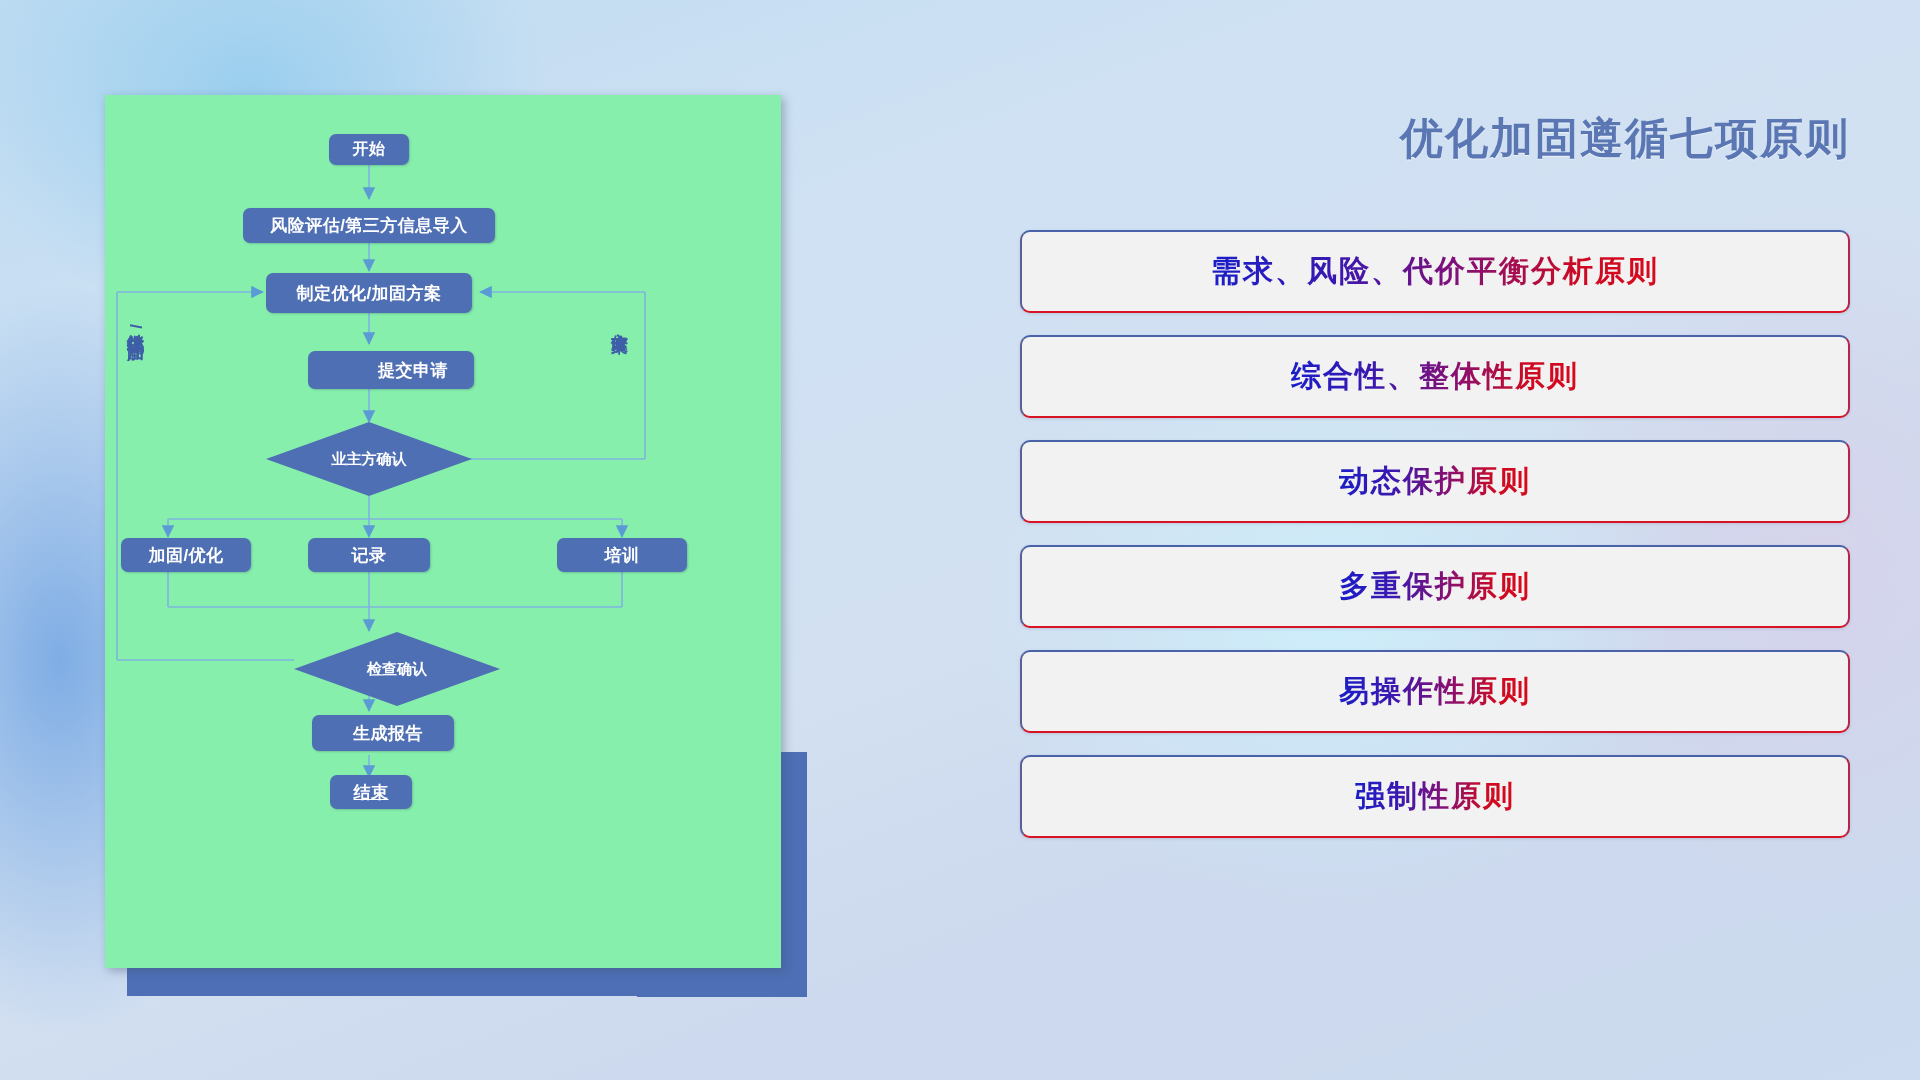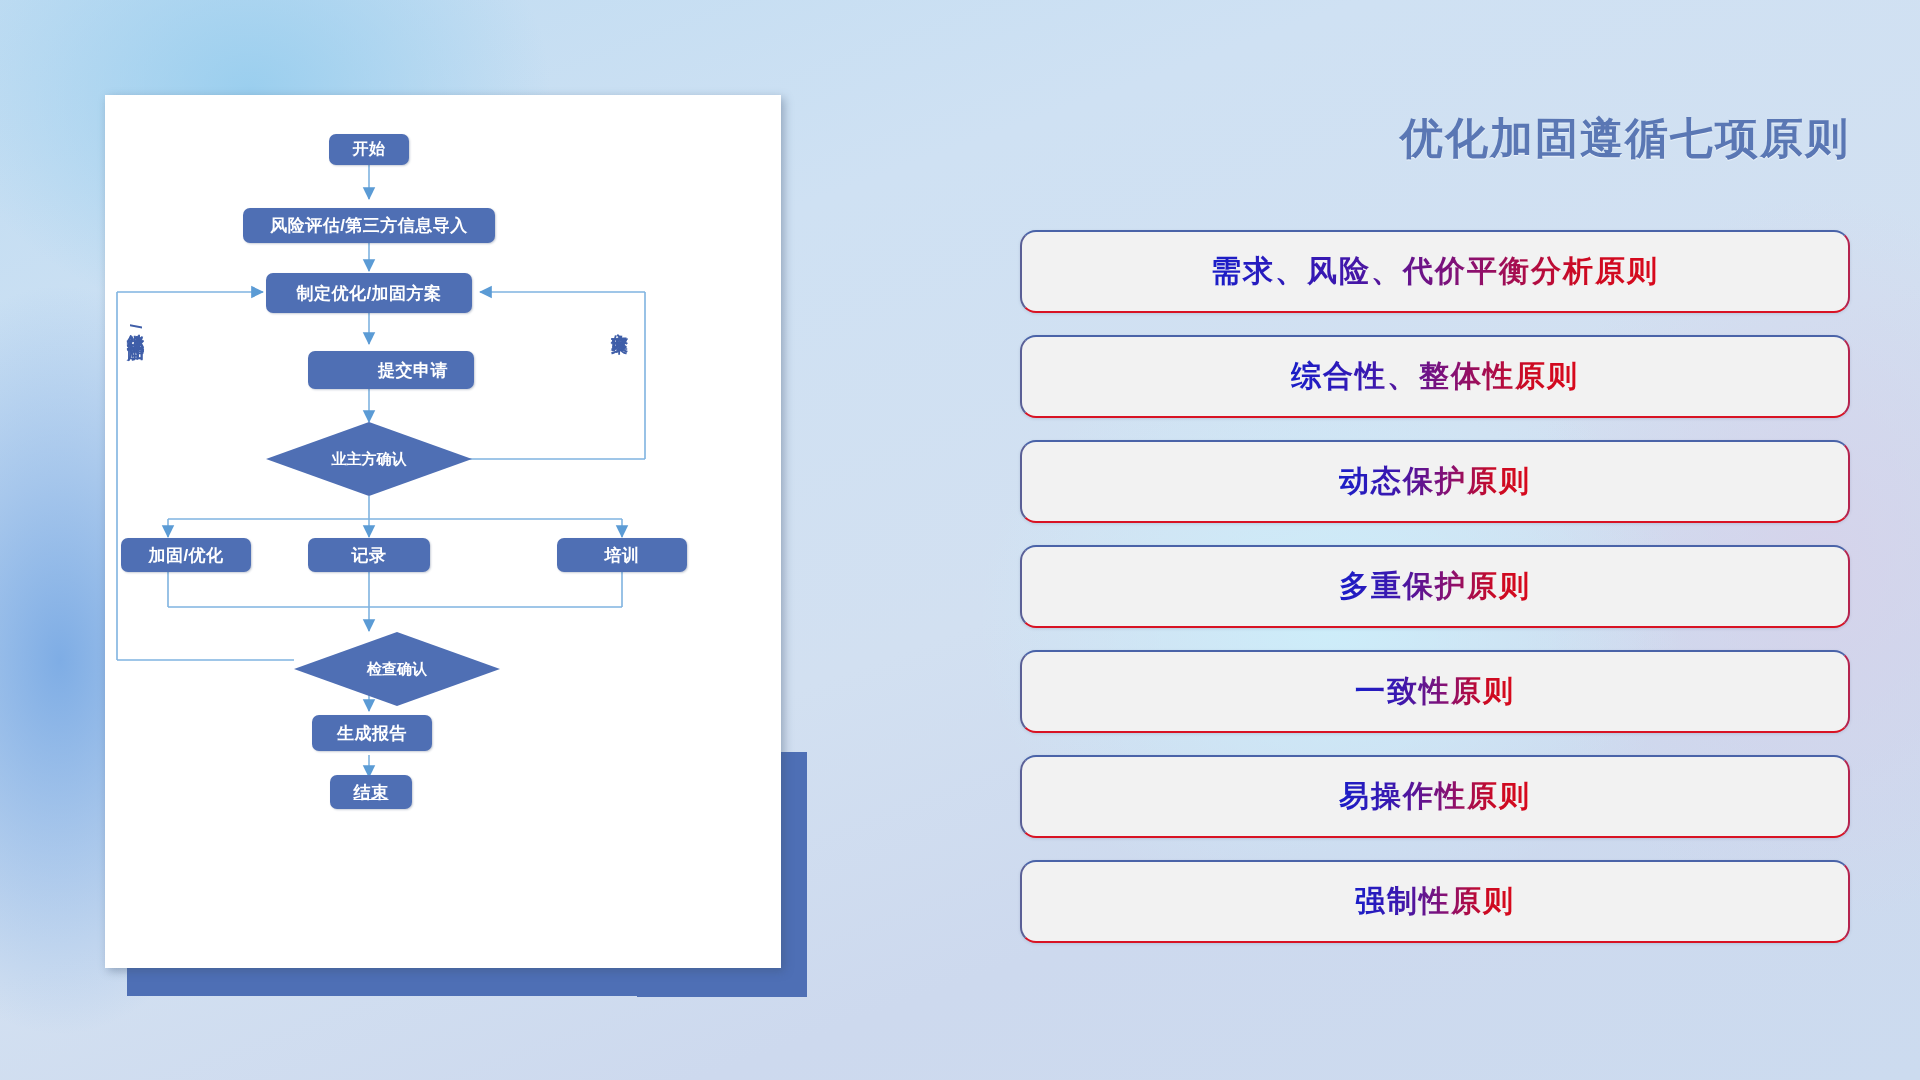--- a/index.html
+++ b/index.html
@@ -23,21 +23,21 @@
   #accent{
     position:absolute;left:637px;top:752px;width:170px;height:245px;
     background:#4e6fb5;
   }
   #accent2{
     position:absolute;left:127px;top:946px;width:680px;height:50px;
     background:#4e6fb5;
   }
   #card{
     position:absolute;left:105px;top:95px;width:676px;height:873px;
-    background:#ffffff;
+    background:#86efac;
     box-shadow:3px 3px 9px rgba(60,80,110,.40);
   }
   #flow{position:absolute;left:0;top:0;width:676px;height:873px;}
 
   .node{
     position:absolute;
     background:#4f6fb4;
     color:#ffffff;
     border-radius:7px;
     display:flex;align-items:center;justify-content:center;
@@ -79,21 +79,21 @@
     color:#5a77b4;
     letter-spacing:2px;
     text-shadow:0 1px 1px rgba(255,255,255,.6);
   }
   #plist{position:absolute;left:0;top:135px;width:830px;}
   .pitem{
     position:relative;
     height:79px;
     margin-bottom:22px;
     background:#f2f2f2;
-    border-radius:16px;
+    border-radius:10px;
     border-top:2.5px solid #4a63a8;
     border-bottom:2.5px solid #d81324;
     border-left:2.5px solid #5a5f96;
     border-right:2.5px solid #b5234e;
     display:flex;align-items:center;justify-content:center;
     box-shadow:0 1px 3px rgba(70,90,130,.18);
   }
   .pitem span{
     font-size:30px;font-weight:bold;letter-spacing:2px;
     background:linear-gradient(90deg,#1a1ec8 0%,#3a18b0 28%,#8a1070 58%,#cc0a22 82%,#d8091c 100%);
@@ -181,21 +181,21 @@
   </div>
 
   <div class="node" style="left:452px;top:443px;width:130px;height:34px;font-size:17px;">
     <span>培训</span>
   </div>
 
   <div class="diamond" style="left:189px;top:537px;width:206px;height:74px;">
     <span>检查确认</span>
   </div>
 
-  <div class="node" style="left:207px;top:620px;width:120px;height:36px;font-size:17px;">
+  <div class="node" style="left:207px;top:620px;width:132px;height:36px;font-size:17px;padding-left:10px;">
     <span>生成报告</span>
   </div>
 
   <div class="node" style="left:225px;top:680px;width:82px;height:34px;font-size:17px;text-decoration:underline;">
     <span>结束</span>
   </div>
 
   <div class="vlabel slash" style="left:22px;top:225px;">继续优化/加固</div>
 
   <div class="vlabel" style="left:506px;top:225px;">方案修改</div>
@@ -214,23 +214,20 @@
     <div class="pitem">
       <span>综合性、整体性原则</span>
     </div>
     <div class="pitem">
       <span>动态保护原则</span>
     </div>
     <div class="pitem">
       <span>多重保护原则</span>
     </div>
     <div class="pitem">
-      <span>一致性原则</span>
-    </div>
-    <div class="pitem">
       <span>易操作性原则</span>
     </div>
     <div class="pitem">
       <span>强制性原则</span>
     </div>
 
   </div>
 </div>
 
 </body></html>

